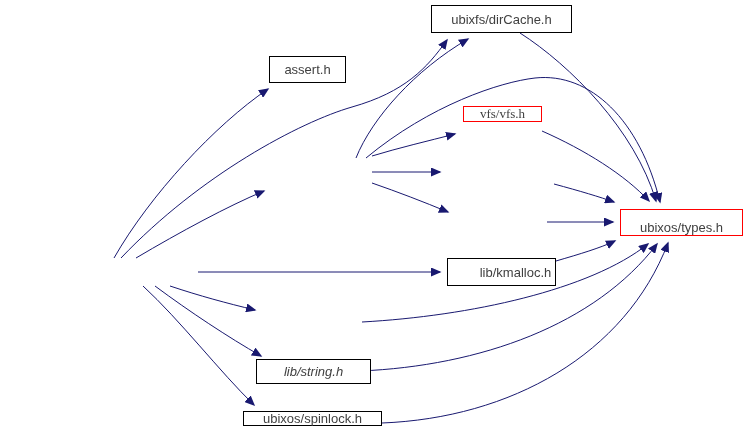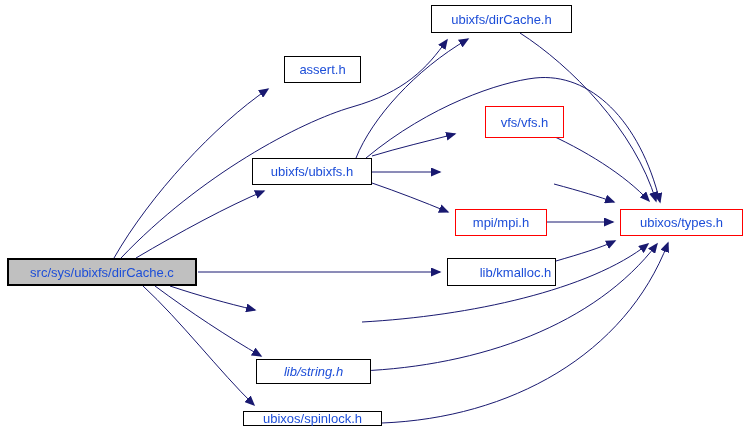--- a/index.html
+++ b/index.html
@@ -2,21 +2,21 @@
 <html><head>
 <meta charset="utf-8">
 <style>
   html,body{margin:0;padding:0;}
   body{background:#ffffff;}
   #graph{position:relative;width:747px;height:443px;background:#ffffff;overflow:hidden;
          font-family:"Liberation Sans",sans-serif;}
   #edge-layer{position:absolute;left:0;top:0;width:747px;height:443px;}
   .node{position:absolute;display:flex;align-items:center;justify-content:center;
         box-sizing:border-box;border:1px solid #000000;background:#ffffff;
-        font-size:13px;color:#1d4ed8;white-space:nowrap;cursor:pointer;}
+        font-size:13px;color:#404040;white-space:nowrap;cursor:pointer;}
   .node.root{background:#c0c0c0;border-width:2px;}
   .node.highlight{border-color:#ff0000;}
   .node span{pointer-events:none;}
 </style>
 </head>
 <body>
 
 <div id="graph" style="background: rgb(255, 255, 255);">
   <svg id="edge-layer" width="747" height="443" viewBox="0 0 747 443" xmlns="http://www.w3.org/2000/svg">
     <defs>
@@ -41,39 +41,30 @@
         <path d="M542,131 C585,150 625,175 649,201" marker-end="url(#arrow)"></path>
         <path d="M554,184 C580,191 600,197 614,202" marker-end="url(#arrow)"></path>
         <path d="M547,222 L613,222" marker-end="url(#arrow)"></path>
         <path d="M556,261 C580,254 600,248 615,241" marker-end="url(#arrow)"></path>
         <path d="M362,322 C470,316 590,290 648,244" marker-end="url(#arrow)"></path>
         <path d="M360,371 C480,366 595,325 657,244" marker-end="url(#arrow)"></path>
         <path d="M382,423 C510,418 625,355 668,243" marker-end="url(#arrow)"></path>
       </g>
   </svg>
 
-<div class="node root" style="left: 7px; top: 258px; width: 190px; height: 28px; background: rgb(192, 192, 192);">
-      <span>src/sys/ubixfs/dirCache.c</span>
-    </div>
-    <div class="node" style="left: 284px; top: 56px; width: 77px; height: 27px; text-align: right;">
+    <div class="node" style="left: 269px; top: 56px; width: 77px; height: 27px; text-align: right;">
       <span>assert.h</span>
     </div>
     <div class="node" style="left: 431px; top: 5px; width: 141px; height: 28px;">
       <span>ubixfs/dirCache.h</span>
     </div>
-    <div class="node" style="left: 252px; top: 158px; width: 120px; height: 27px;">
-      <span>ubixfs/ubixfs.h</span>
-    </div>
-    <div class="node highlight" style="left: 485px; top: 106px; width: 79px; height: 32px; border-color: rgb(255, 0, 0);">
+    <div class="node highlight" style="left: 463px; top: 106px; width: 79px; height: 16px; border-color: rgb(255, 0, 0); font-family: Liberation Serif, serif;">
       <span>vfs/vfs.h</span>
     </div>
-    <div class="node highlight" style="left: 455px; top: 209px; width: 92px; height: 27px; border-color: rgb(255, 0, 0);">
-      <span>mpi/mpi.h</span>
-    </div>
-    <div class="node highlight" style="left: 620px; top: 209px; width: 123px; height: 27px; border-color: rgb(255, 0, 0);">
+    <div class="node highlight" style="left: 620px; top: 209px; width: 123px; height: 27px; border-color: rgb(255, 0, 0); align-items: flex-end;">
       <span>ubixos/types.h</span>
     </div>
     <div class="node" style="left: 447px; top: 258px; width: 109px; height: 28px; padding-left: 28px;">
       <span>lib/kmalloc.h</span>
     </div>
     <div class="node" style="left: 256px; top: 359px; width: 115px; height: 25px; font-style: italic;">
       <span>lib/string.h</span>
     </div>
     <div class="node" style="left: 243px; top: 411px; width: 139px; height: 15px;">
       <span>ubixos/spinlock.h</span>

